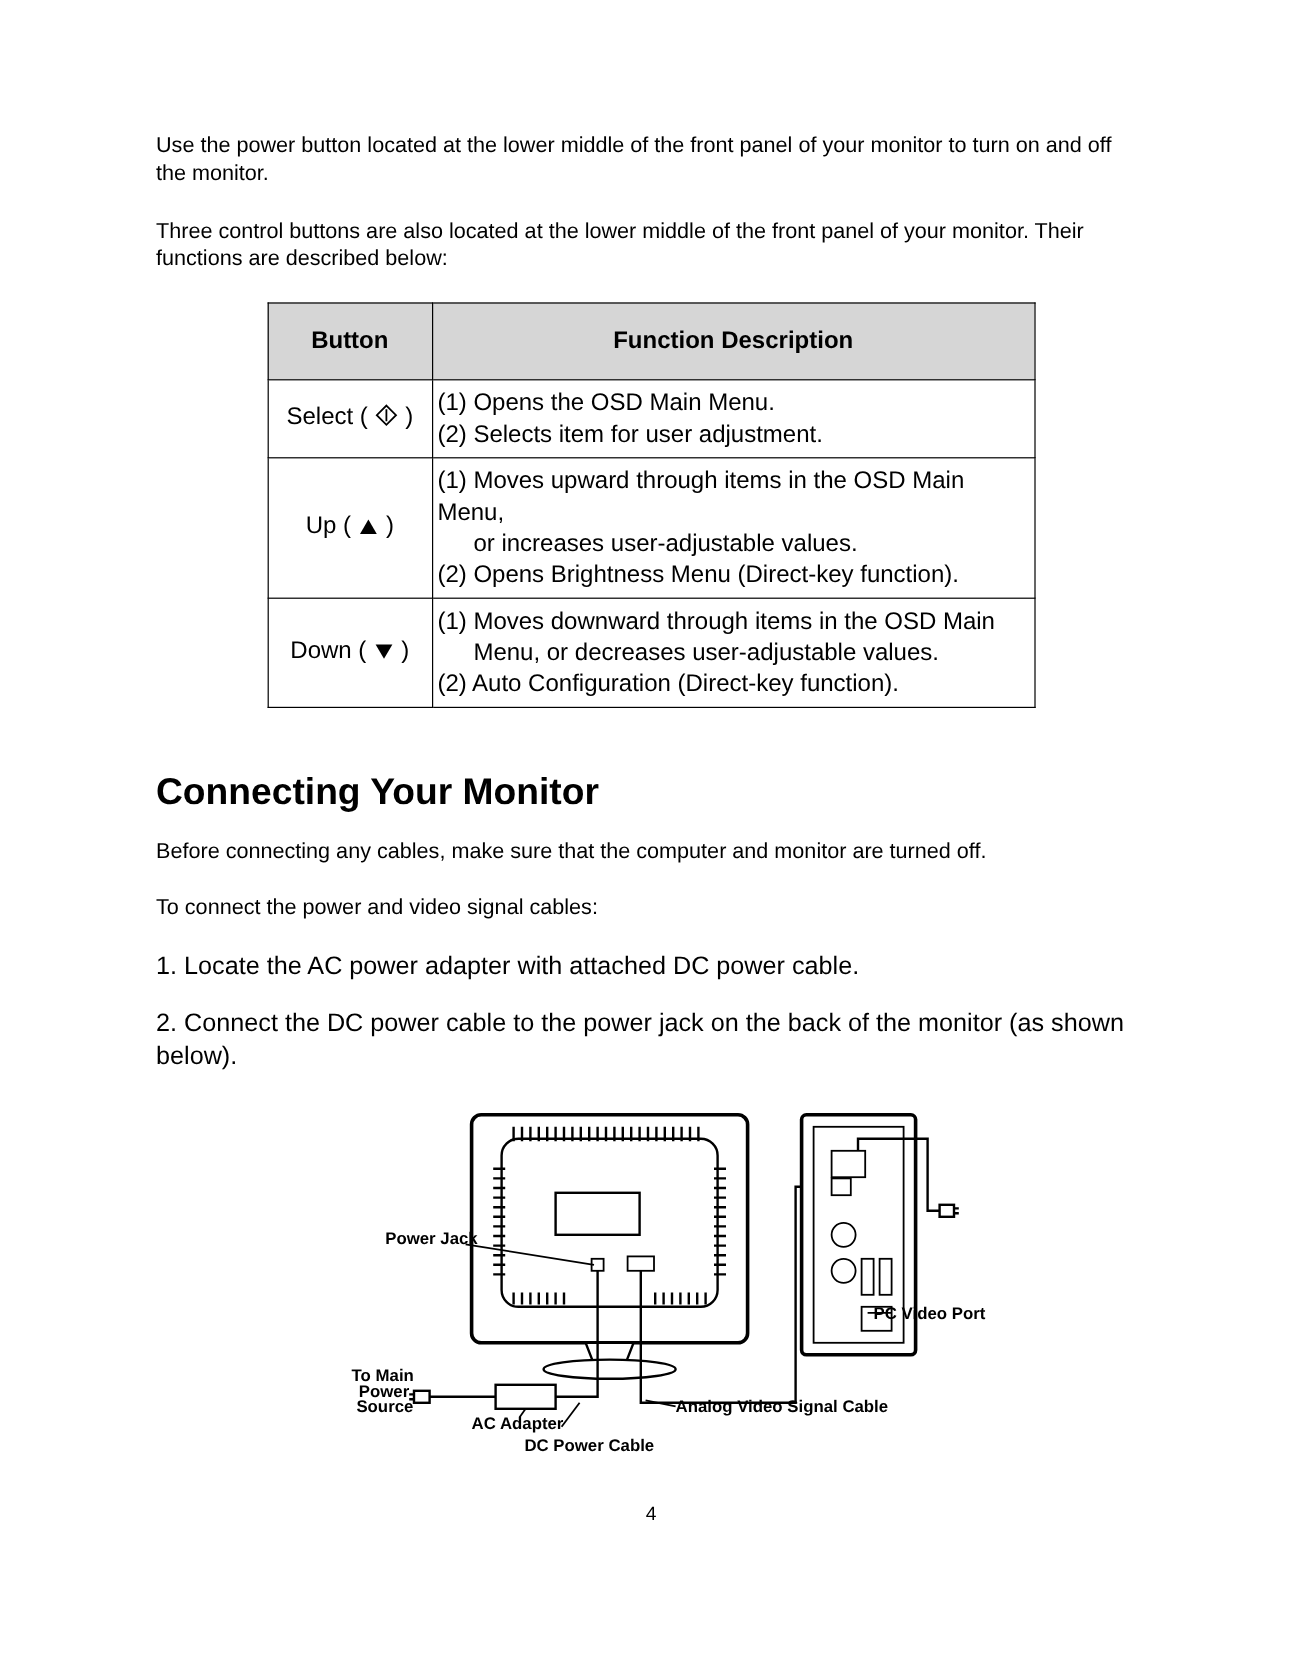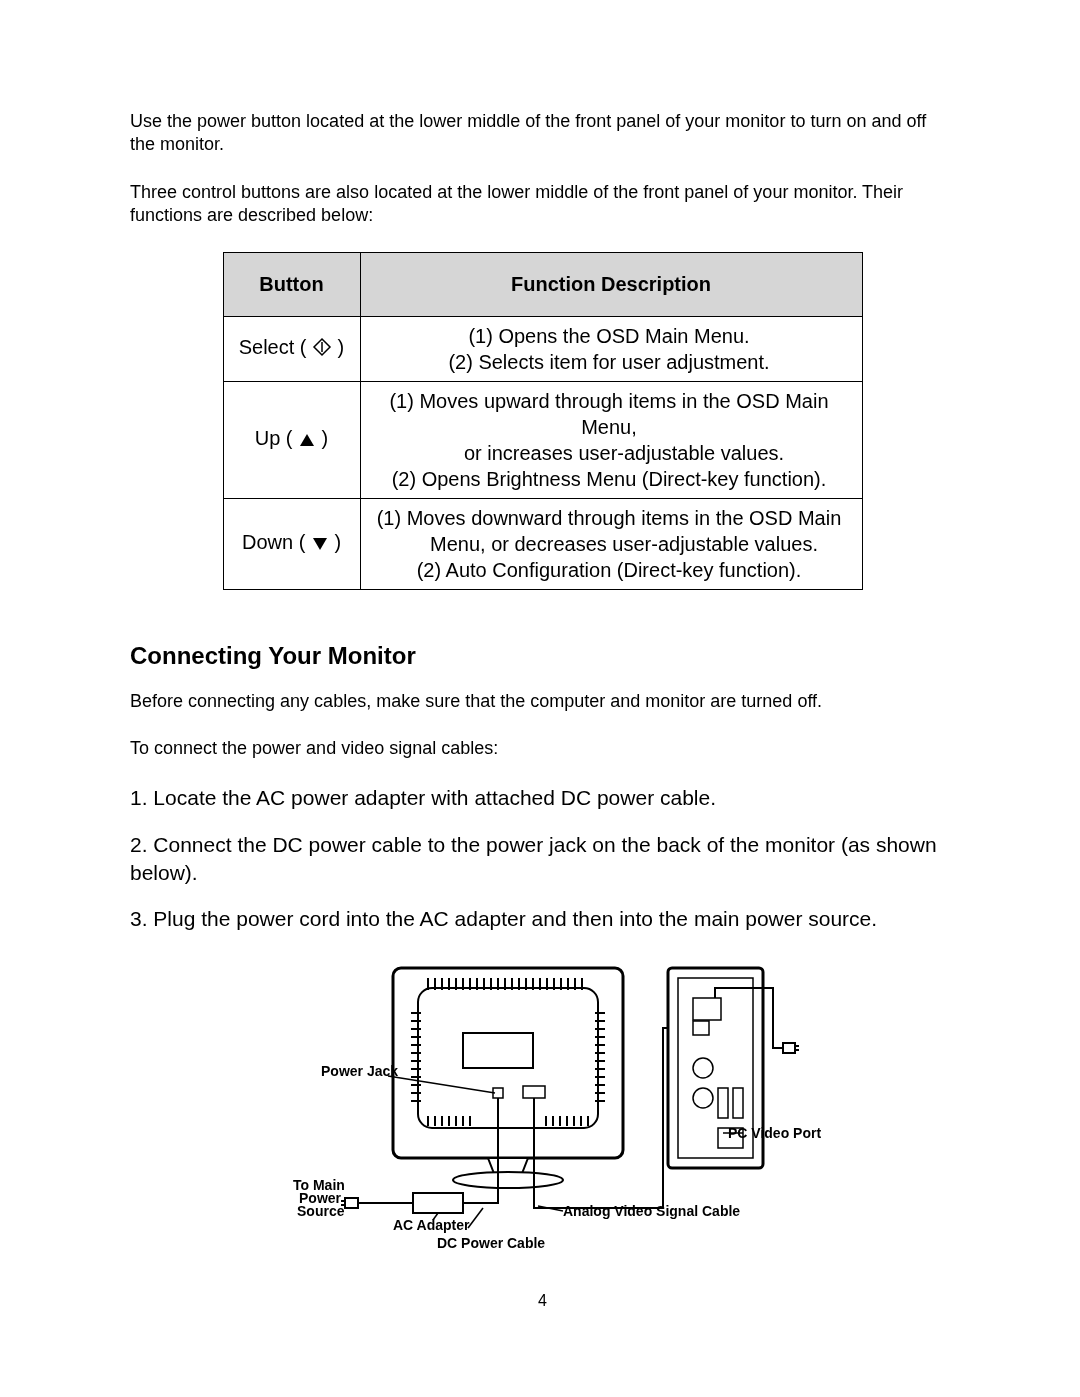--- a/index.html
+++ b/index.html
@@ -37,30 +37,30 @@
     padding: 20px 6px;
   }
   table.btn-table td.button-col {
     text-align: center;
     font-weight: normal;
     padding: 6px 8px;
     white-space: nowrap;
     width: 120px;
   }
   table.btn-table td.desc-col {
-    text-align: center;
+    text-align: left;
     padding: 6px 8px 6px 4px;
     line-height: 1.3;
   }
   .icon-wrap {
     display: inline-block;
     vertical-align: -3px;
   }
   h2.section {
-    font-size: 24px;
+    font-size: 31px;
     font-weight: bold;
     margin: 12px 0 20px 0;
   }
   ol.steps {
     list-style: none;
     padding: 0;
     margin: 0 0 24px 0;
   }
   ol.steps li {
     font-size: 21px;
@@ -138,21 +138,20 @@
   </table>
 
   <h2 class="section">Connecting Your Monitor</h2>
 
   <p class="body">Before connecting any cables, make sure that the computer and monitor are turned off.</p>
   <p class="body">To connect the power and video signal cables:</p>
 
   <ol class="steps">
     <li>1. Locate the AC power adapter with attached DC power cable.</li>
     <li>2. Connect the DC power cable to the power jack on the back of the monitor (as shown below).</li>
-    <li>3. Plug the power cord into the AC adapter and then into the main power source.</li>
   </ol>
 
   <div class="diagram-wrap">
     <svg width="560" height="300" viewBox="0 0 560 300">
 
       <rect x="130" y="10" width="230" height="190" rx="8" fill="#fff" stroke="#000" stroke-width="3"></rect>
       <rect x="155" y="30" width="180" height="140" rx="14" fill="#fff" stroke="#000" stroke-width="2"></rect>
 
       <g stroke="#000" stroke-width="2">
         <line x1="165" y1="20" x2="165" y2="32"></line>

